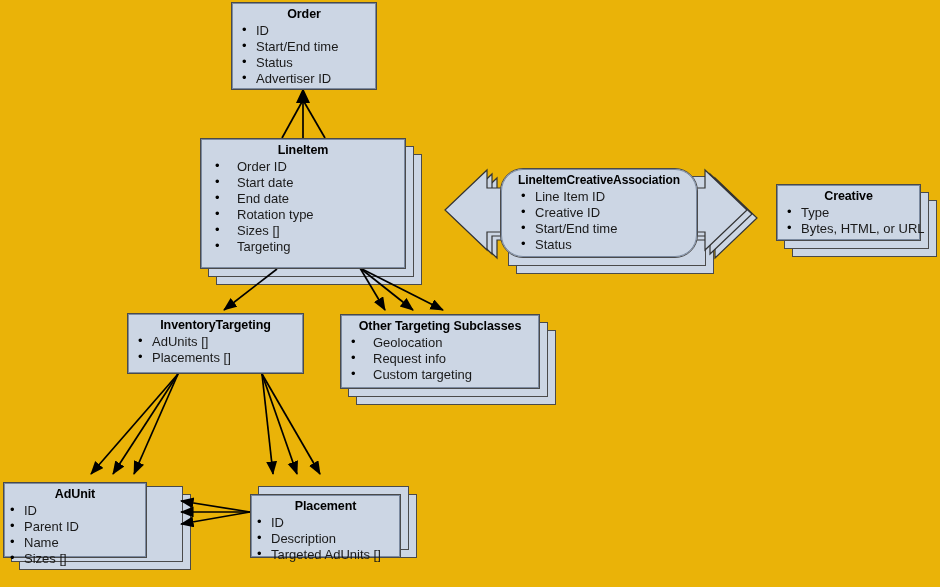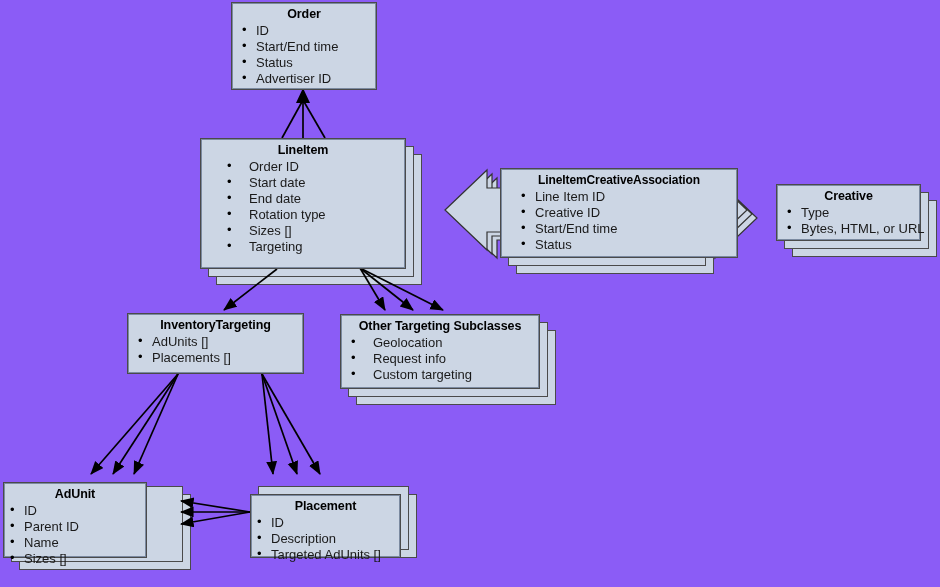--- a/index.html
+++ b/index.html
@@ -10,21 +10,21 @@
   body {
     width: 940px;
     height: 587px;
     font-family: "Liberation Sans", sans-serif;
     overflow: hidden;
   }
   #canvas {
     position: relative;
     width: 940px;
     height: 587px;
-    background: #8b5cf6;
+    background: #eab308;
   }
 
   
   .node {
     position: absolute;
     box-sizing: border-box;
   }
   .card {
     position: absolute;
     box-sizing: border-box;
@@ -151,35 +151,35 @@
         <li>Advertiser ID</li>
       </ul>
     </div>
   </div>
 
   <div class="node" style="left:200px; top:138px; width:222px; height:179px;">
     <div class="card shadow" style="left:16px; top:16px; width:206px; height:131px;"></div>
     <div class="card shadow" style="left:8px; top:8px; width:206px; height:131px;"></div>
     <div class="card front" style="left:0; top:0; width:206px; height:131px;">
       <div class="title">LineItem</div>
-      <ul class="fields wide" style="padding-left:26px;">
+      <ul class="fields wide" style="padding-left:14px;">
         <li>Order ID</li>
         <li>Start date</li>
         <li>End date</li>
         <li>Rotation type</li>
         <li>Sizes []</li>
         <li>Targeting</li>
       </ul>
     </div>
   </div>
 
   <div class="node" style="left:500px; top:168px; width:214px; height:106px;">
     <div class="card shadow" style="left:16px; top:16px; width:198px; height:90px;"></div>
     <div class="card shadow" style="left:8px; top:8px; width:198px; height:90px;"></div>
-    <div class="card front" style="left:0; top:0; width:238px; height:90px;">
+    <div class="card front" style="left:0; top:0; width:198px; height:90px;border-radius:23px;">
       <div class="title" style="font-size:12px;">LineItemCreativeAssociation</div>
       <ul class="fields indent">
         <li>Line Item ID</li>
         <li>Creative ID</li>
         <li>Start/End time</li>
         <li>Status</li>
       </ul>
     </div>
   </div>
 

